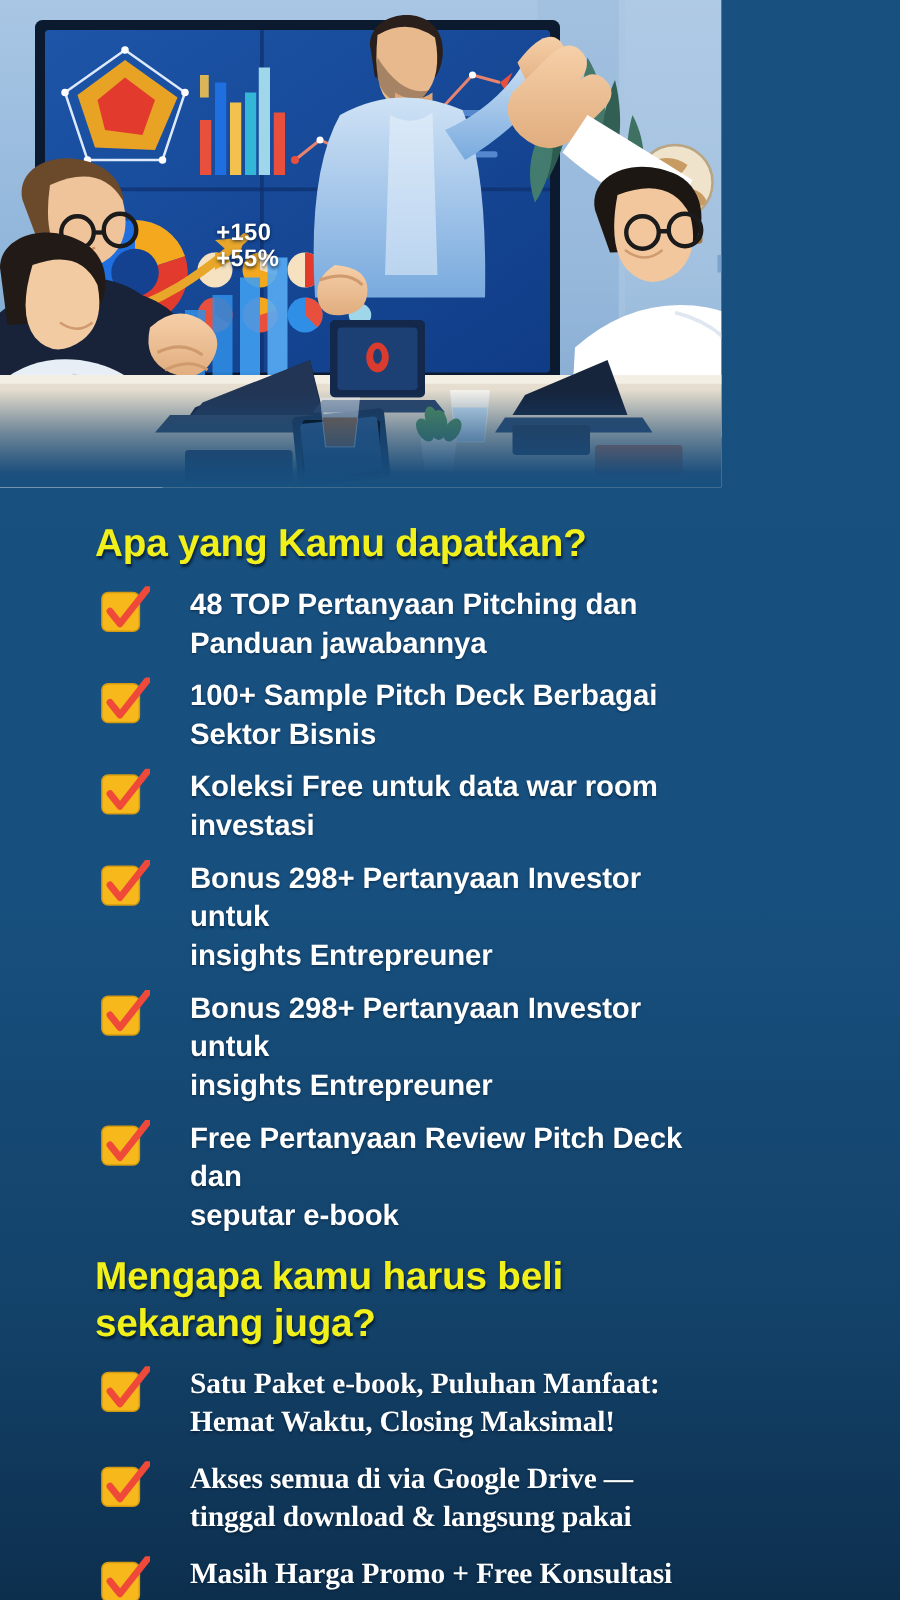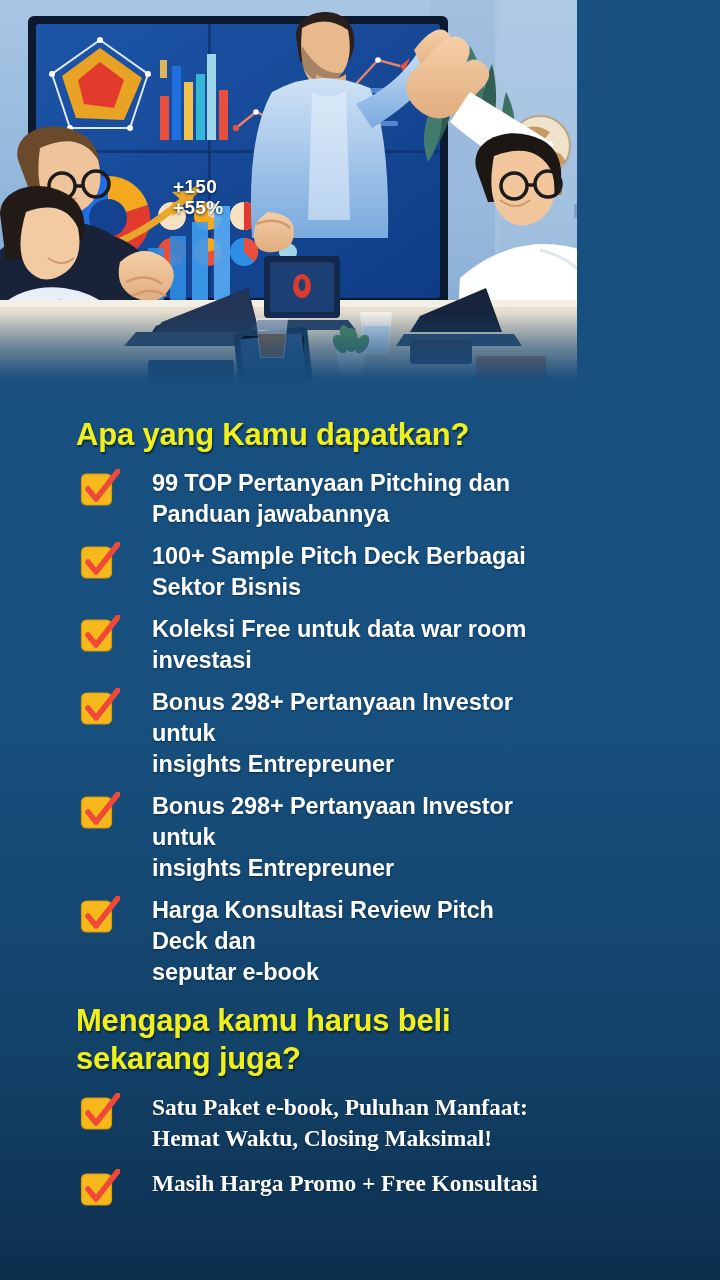--- a/index.html
+++ b/index.html
@@ -409,21 +409,21 @@
 
     <h2 class="section-title" id="title-benefits">Apa yang Kamu dapatkan?</h2>
 
     <div class="list" id="list-benefits">
 
       <div class="list-item">
         <svg class="check-icon" viewBox="0 0 40 42">
           <rect x="1.5" y="5" width="30" height="31" rx="5" fill="#f6b81b" stroke="#d39a12" stroke-width="1.2"></rect>
           <path d="M8,20 L16,30 L38,2" fill="none" stroke="#ef4a39" stroke-width="5.5" stroke-linecap="round" stroke-linejoin="round"></path>
         </svg>
-        <div class="item-text">99 TOP Pertanyaan Pitching dan
+        <div class="item-text">48 TOP Pertanyaan Pitching dan
 Panduan jawabannya</div>
       </div>
 
       <div class="list-item">
         <svg class="check-icon" viewBox="0 0 40 42">
           <rect x="1.5" y="5" width="30" height="31" rx="5" fill="#f6b81b" stroke="#d39a12" stroke-width="1.2"></rect>
           <path d="M8,20 L16,30 L38,2" fill="none" stroke="#ef4a39" stroke-width="5.5" stroke-linecap="round" stroke-linejoin="round"></path>
         </svg>
         <div class="item-text">100+ Sample Pitch Deck Berbagai
 Sektor Bisnis</div>
@@ -455,39 +455,47 @@
         <div class="item-text">Bonus 298+ Pertanyaan Investor untuk
 insights Entrepreuner</div>
       </div>
 
 
       <div class="list-item">
         <svg class="check-icon" viewBox="0 0 40 42">
           <rect x="1.5" y="5" width="30" height="31" rx="5" fill="#f6b81b" stroke="#d39a12" stroke-width="1.2"></rect>
           <path d="M8,20 L16,30 L38,2" fill="none" stroke="#ef4a39" stroke-width="5.5" stroke-linecap="round" stroke-linejoin="round"></path>
         </svg>
-        <div class="item-text">Harga Konsultasi Review Pitch Deck dan
+        <div class="item-text">Free Pertanyaan Review Pitch Deck dan
 seputar e-book</div>
       </div>
 
     </div>
 
     <h2 class="section-title" id="title-urgency">Mengapa kamu harus beli sekarang juga?</h2>
 
     <div class="list" id="list-urgency">
 
       <div class="list-item">
         <svg class="check-icon" viewBox="0 0 40 42">
           <rect x="1.5" y="5" width="30" height="31" rx="5" fill="#f6b81b" stroke="#d39a12" stroke-width="1.2"></rect>
           <path d="M8,20 L16,30 L38,2" fill="none" stroke="#ef4a39" stroke-width="5.5" stroke-linecap="round" stroke-linejoin="round"></path>
         </svg>
         <div class="item-text">Satu Paket e-book, Puluhan Manfaat:
 Hemat Waktu, Closing Maksimal!</div>
       </div>
 
+      <div class="list-item">
+        <svg class="check-icon" viewBox="0 0 40 42">
+          <rect x="1.5" y="5" width="30" height="31" rx="5" fill="#f6b81b" stroke="#d39a12" stroke-width="1.2"></rect>
+          <path d="M8,20 L16,30 L38,2" fill="none" stroke="#ef4a39" stroke-width="5.5" stroke-linecap="round" stroke-linejoin="round"></path>
+        </svg>
+        <div class="item-text">Akses semua di via Google Drive —
+tinggal download &amp; langsung pakai</div>
+      </div>
 
       <div class="list-item">
         <svg class="check-icon" viewBox="0 0 40 42">
           <rect x="1.5" y="5" width="30" height="31" rx="5" fill="#f6b81b" stroke="#d39a12" stroke-width="1.2"></rect>
           <path d="M8,20 L16,30 L38,2" fill="none" stroke="#ef4a39" stroke-width="5.5" stroke-linecap="round" stroke-linejoin="round"></path>
         </svg>
         <div class="item-text">Masih Harga Promo + Free Konsultasi</div>
       </div>
 
     </div>

